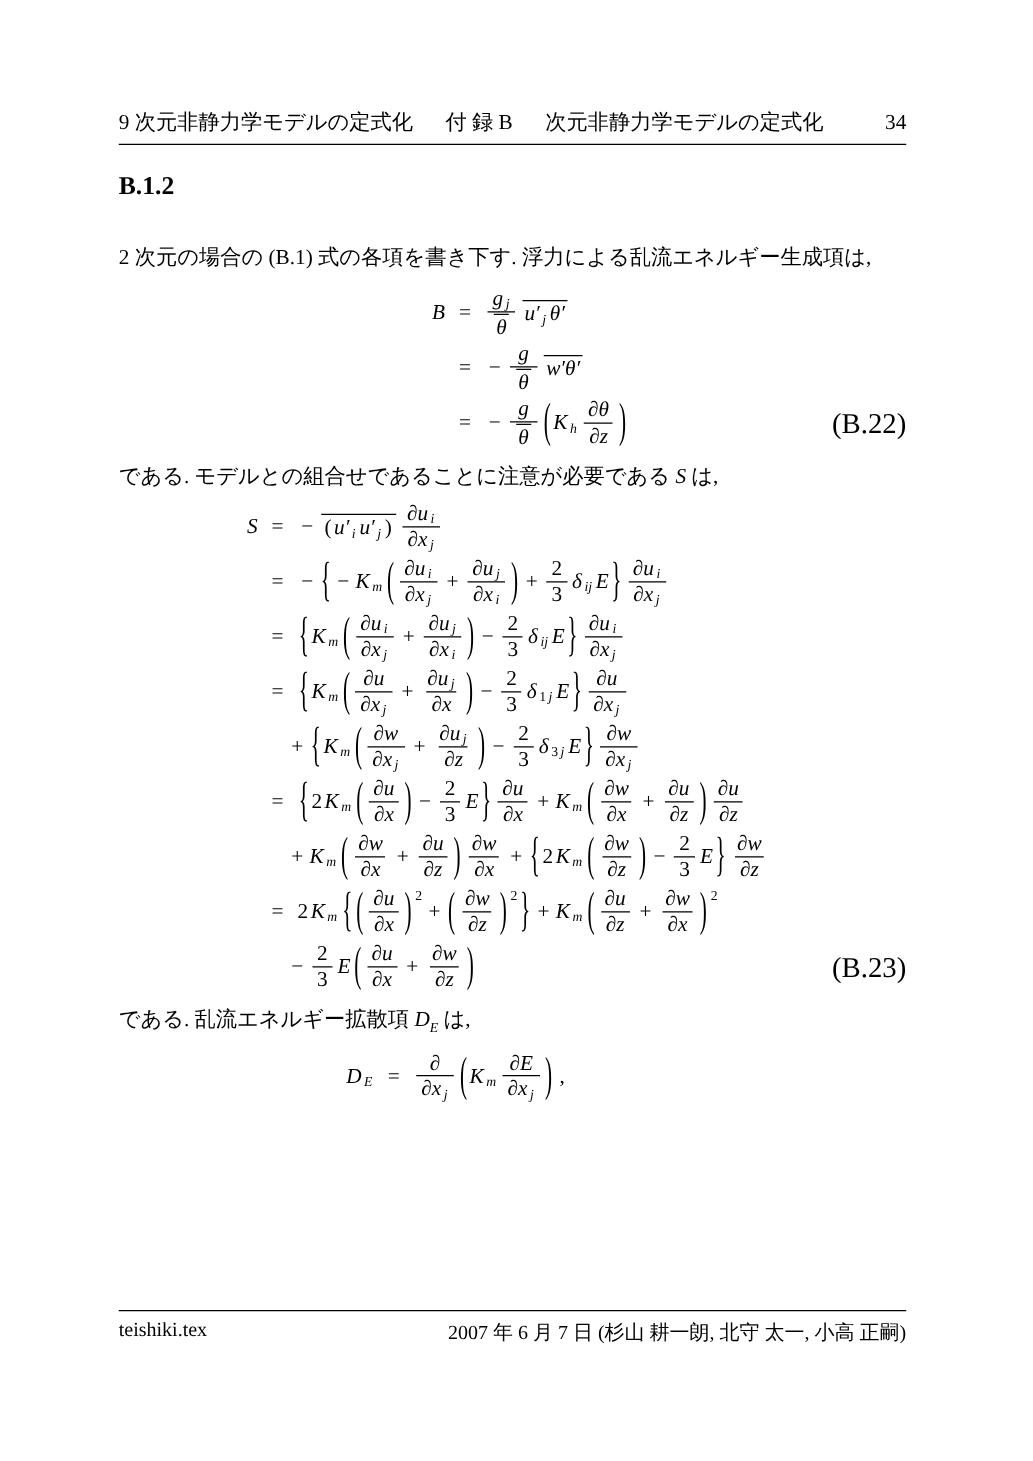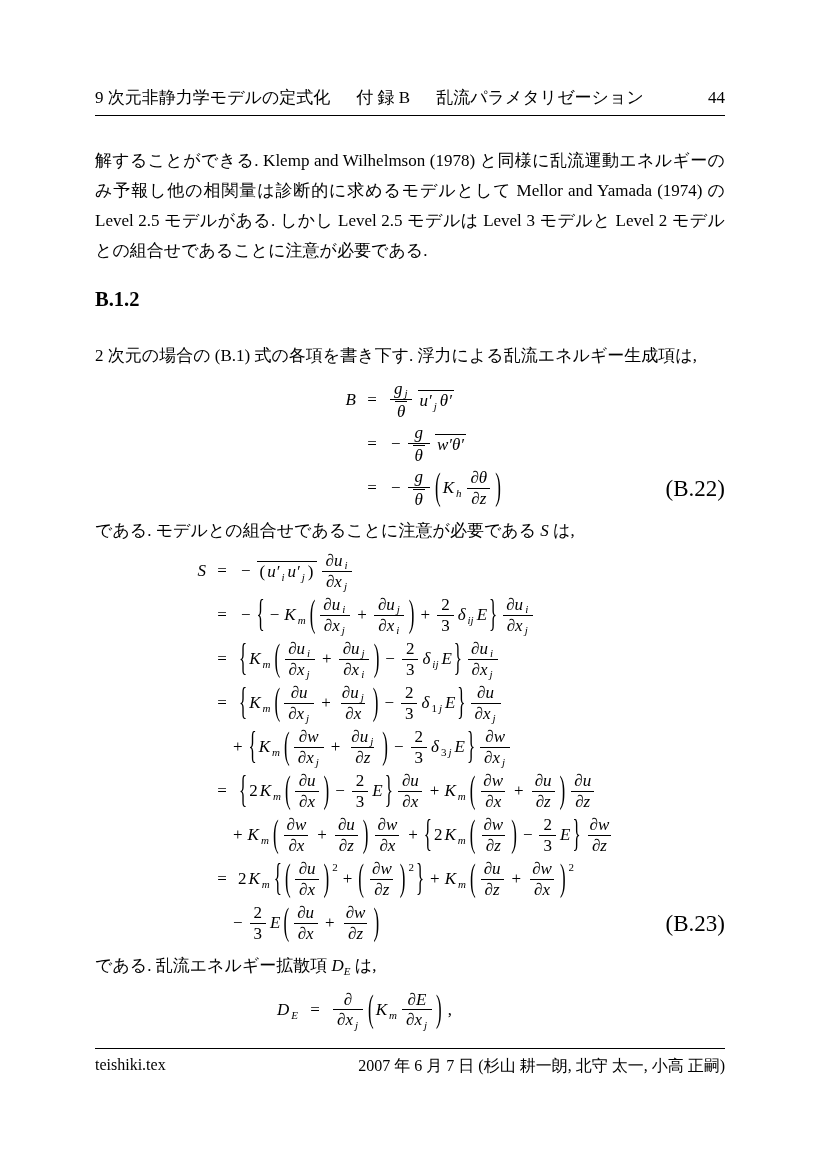--- a/index.html
+++ b/index.html
@@ -49,25 +49,24 @@
 </style>
 </head>
 <body>
 
 <div class="page">
   <div class="content">
 
     <div class="header">
       <span class="chap">9 次元非静力学モデルの定式化</span>
       <span class="appx">付 録 B</span>
-      <span>乱流パラメタリゼーション</span>
-      <span class="pageno">44</span>
+      <span>次元非静力学モデルの定式化</span>
+      <span class="pageno">34</span>
     </div>
 
-    <p class="para p1">解することができる. Klemp and Wilhelmson (1978) と同様に乱流運動エネルギーのみ予報し他の相関量は診断的に求めるモデルとして Mellor and Yamada (1974) の Level 2.5 モデルがある. しかし Level 2.5 モデルは Level 3 モデルと Level 2 モデルとの組合せであることに注意が必要である.</p>
 
     <div class="section-heading">
       <span>B.1.2</span>
     </div>
 
     <p class="para p2">2 次元の場合の (B.1) 式の各項を書き下す. 浮力による乱流エネルギー生成項は,</p>
 
     <div class="eq eq22">
         <span class="eqrow">
           <span class="lhs" style="width: 262px;">

